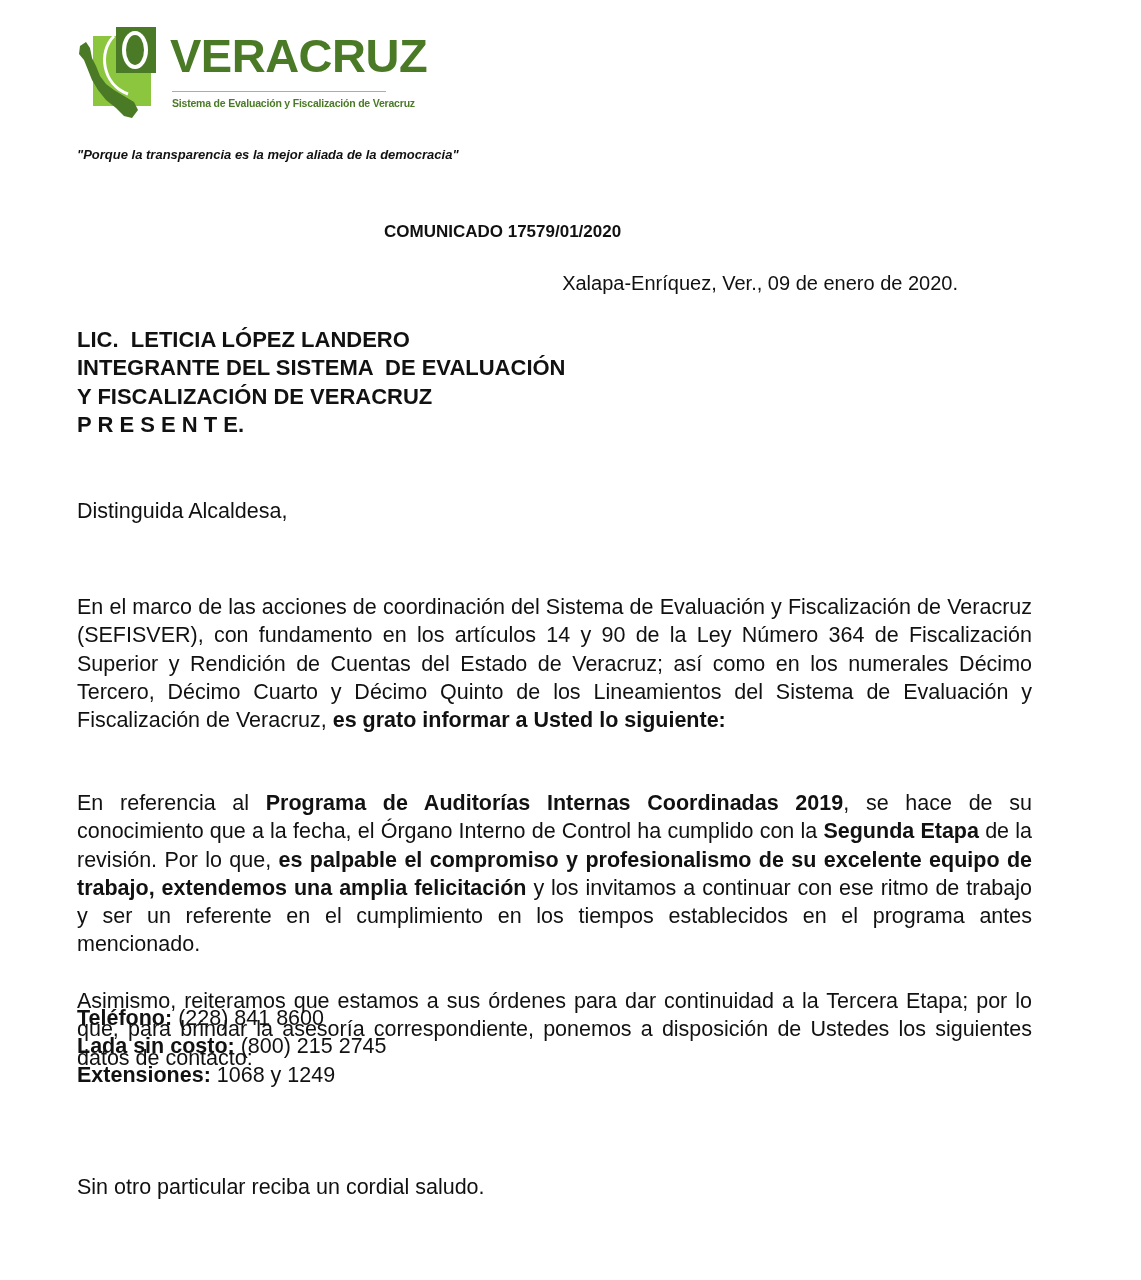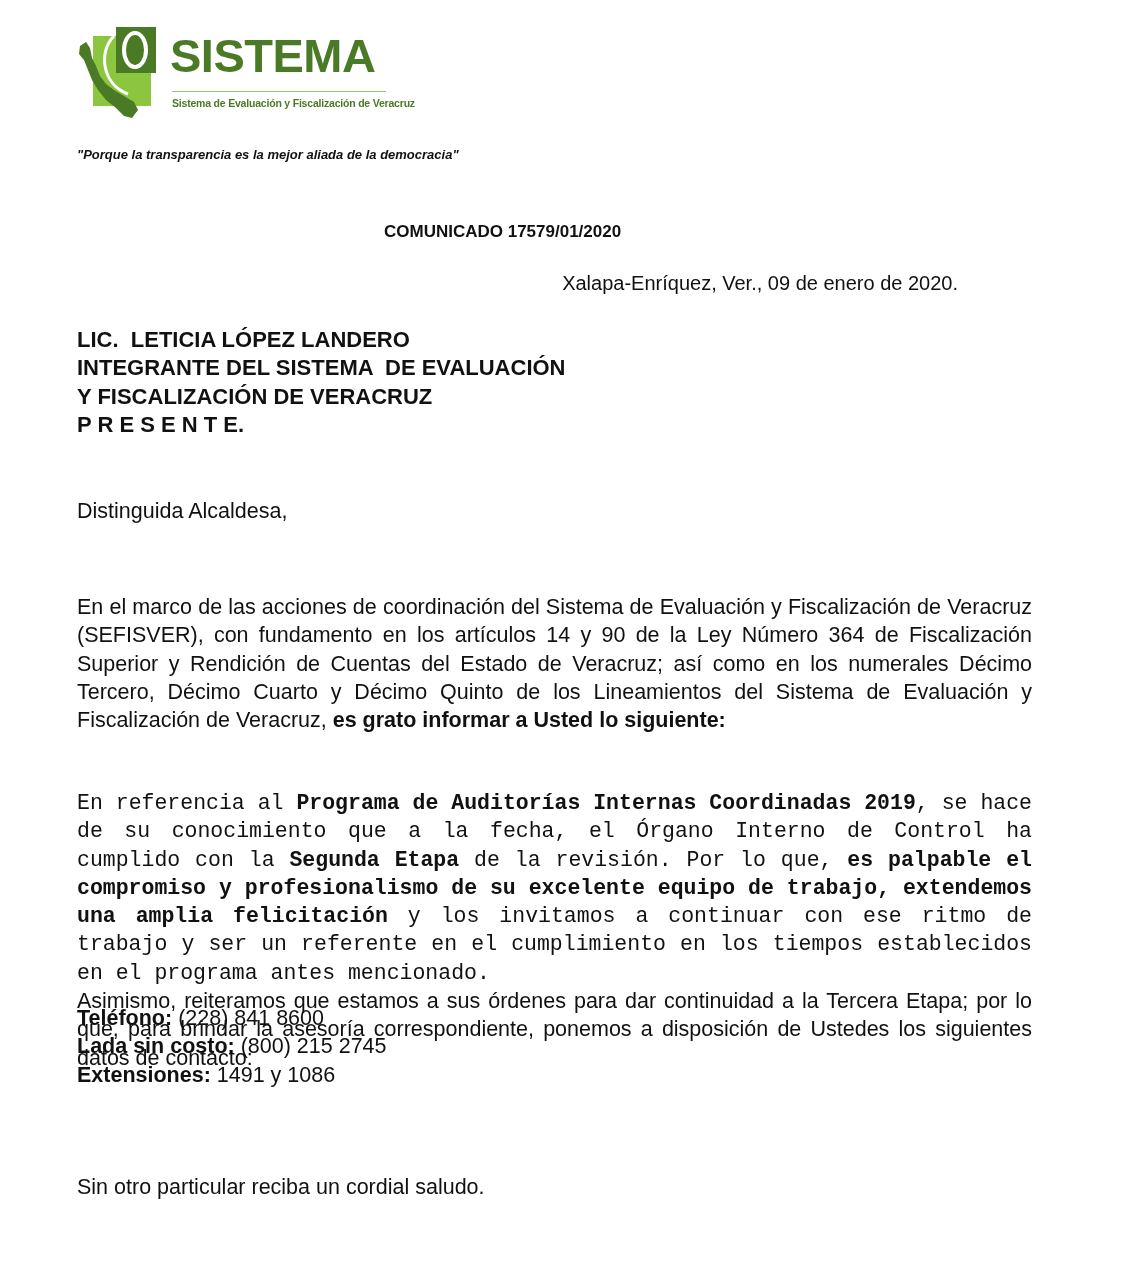--- a/index.html
+++ b/index.html
@@ -32,39 +32,39 @@
     position: absolute; left: 77px; top: 326px; font-size: 22px; font-weight: bold;
     line-height: 28.3px;
   }
   .recipient div { white-space: pre; }
   .text {
     position: absolute; left: 77px; width: 955px; font-size: 21.5px; line-height: 28.3px;
   }
   .justify { text-align: justify; text-align-last: left; margin-top: 41px; }
   .greeting { top: 497px; }
   .p1 { top: 552px; }
-  .p2 { top: 748px; font-family: Liberation Mono, monospace; }
+  .p2 { top: 748px; }
   .p3 { top: 946px; }
   .contacts { top: 1004px; }
   .closing { top: 1173px; }
   b { font-weight: bold; }
 </style>
 </head>
 <body>
 
 <div class="logo">
   <svg class="logo-mark" viewBox="0 0 92 98">
     <rect x="17" y="12" width="58" height="70" fill="#8cc63f"></rect>
     <rect x="40" y="3" width="40" height="46" fill="#4a7a26"></rect>
     <ellipse cx="59" cy="26" rx="13" ry="19" fill="#ffffff"></ellipse>
     <ellipse cx="59" cy="26" rx="9" ry="15" fill="#4a7a26"></ellipse>
     <path d="M38 12 C 22 28, 26 60, 52 70" stroke="#ffffff" stroke-width="3" fill="none"></path>
     <path d="M4 22 L10 18 L14 24 L16 34 L20 42 L24 52 L30 60 L38 66 L48 72 L58 78 L62 86 L56 94 L48 92 L40 84 L30 76 L22 66 L16 56 L12 46 L8 36 L3 30 Z" fill="#4a7a26"></path>
   </svg>
-  <div class="logo-title">SISTEMA</div>
+  <div class="logo-title">VERACRUZ</div>
   <div class="logo-rule"></div>
   <div class="logo-sub">Sistema de Evaluación y Fiscalización de Veracruz</div>
 </div>
 
 <div class="motto">"Porque la transparencia es la mejor aliada de la democracia"</div>
 
 <div class="comunicado">COMUNICADO 17579/01/2020</div>
 
 <div class="place-date">Xalapa-Enríquez, Ver., 09 de enero de 2020.</div>
 
@@ -79,16 +79,16 @@
 
 <div class="text justify p1"><span>En el marco de las acciones de coordinación del Sistema de Evaluación y Fiscalización de Veracruz (SEFISVER), con fundamento en los artículos 14 y 90 de la Ley Número 364 de Fiscalización Superior y Rendición de Cuentas del Estado de Veracruz; así como en los numerales Décimo Tercero, Décimo Cuarto y Décimo Quinto de los Lineamientos del Sistema de Evaluación y Fiscalización de Veracruz, </span><b>es grato informar a Usted lo siguiente:</b></div>
 
 <div class="text justify p2"><span>En referencia al </span><b>Programa de Auditorías Internas Coordinadas 2019</b><span>, se hace de su conocimiento que a la fecha, el Órgano Interno de Control ha cumplido con la </span><b>Segunda Etapa</b><span> de la revisión. Por lo que, </span><b>es palpable el compromiso y profesionalismo de su excelente equipo de trabajo, extendemos una amplia felicitación</b><span> y los invitamos a continuar con ese ritmo de trabajo y ser un referente en el cumplimiento en los tiempos establecidos en el programa antes mencionado.</span></div>
 
 <div class="text justify p3">Asimismo, reiteramos que estamos a sus órdenes para dar continuidad a la Tercera Etapa; por lo que, para brindar la asesoría correspondiente, ponemos a disposición de Ustedes los siguientes datos de contacto:</div>
 
 <div class="text contacts">
   <div><b>Teléfono:</b><span> (228) 841 8600</span></div>
   <div><b>Lada sin costo:</b><span> (800) 215 2745</span></div>
-  <div><b>Extensiones:</b><span> 1491 y 1086</span></div>
+  <div><b>Extensiones:</b><span> 1068 y 1249</span></div>
 </div>
 
 <div class="text closing">Sin otro particular reciba un cordial saludo.</div>
 
 </body></html>

